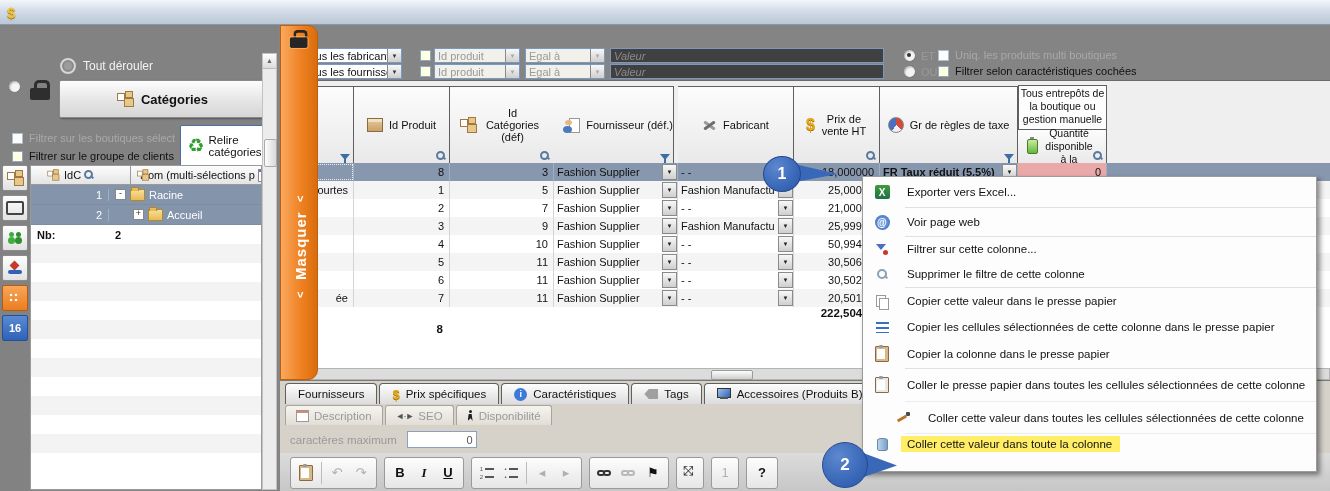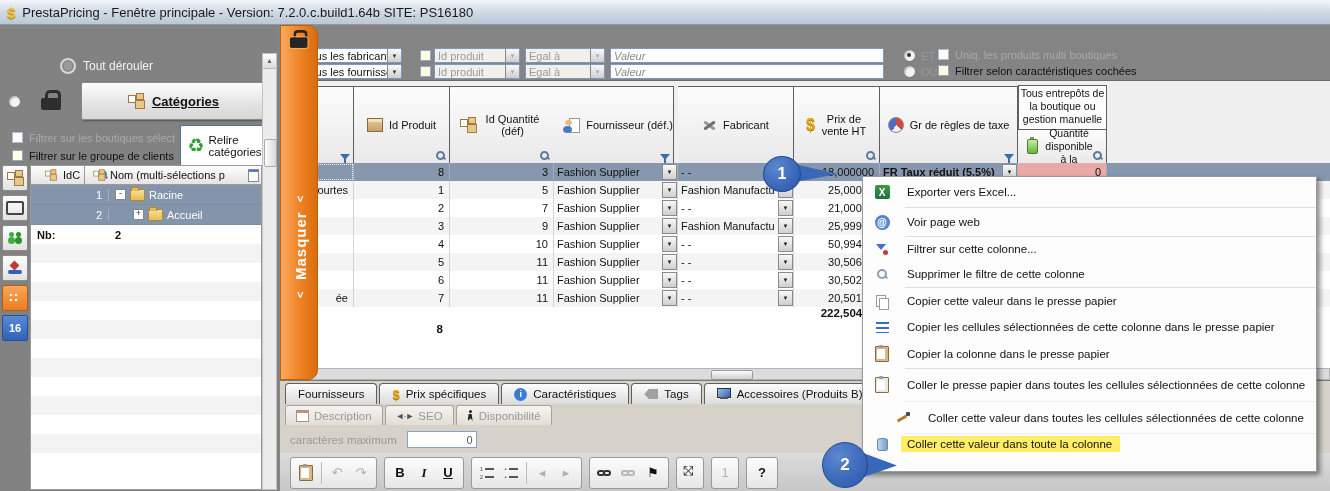--- a/index.html
+++ b/index.html
@@ -10,32 +10,32 @@
   
   .titlebar{left:0;top:0;width:1330px;height:25px;
     background:linear-gradient(#f3f7fb,#d3dce8 45%,#bac7d6);border-bottom:1px solid #8b97a8;
     display:flex;align-items:center;gap:7px;padding-left:7px;box-sizing:border-box;
     font-size:13px;color:#1a1a1a;}
   .app-dollar{color:#f5c335;font-weight:bold;font-size:15px;text-shadow:0 1px 1px #8a6a00;}
   
   .sidebar{left:0;top:25px;width:278px;height:466px;background:#828282;}
   .expand-all{left:60px;top:33px;display:flex;align-items:center;gap:7px;color:#f2f2f2;font-size:12px;}
   .ring{width:12px;height:12px;border-radius:50%;background:#9c9c9c;border:2px solid #d6d6d6;box-shadow:inset 0 0 0 2px #8a8a8a;}
-  .cat-box{left:8px;top:55px;width:258px;height:42px;display:flex;align-items:center;gap:17px;text-decoration:underline;}
+  .cat-box{left:8px;top:55px;width:258px;height:42px;display:flex;align-items:flex-start;gap:6px;}
   .radio{width:11px;height:11px;border-radius:50%;background:#f4f4f4;border:1px solid #777;box-shadow:inset 1px 1px 2px #aaa;}
   .lock{position:relative;width:26px;height:22px;}
   .lock::before{content:"";position:absolute;left:7px;top:0;width:10px;height:9px;border:3px solid #2e2e2e;border-bottom:none;border-radius:5px 5px 0 0;}
   .lock::after{content:"";position:absolute;left:3px;top:8px;width:20px;height:12px;background:#2e2e2e;border-radius:2px;}
   .btn-cats{flex:1;height:36px;background:linear-gradient(#fdfdfd,#e3e3e3 60%,#d6d6d6);
     border:1px solid #8a8a8a;border-radius:2px;display:flex;align-items:center;justify-content:center;gap:8px;
     font-weight:bold;font-size:13px;box-shadow:1px 1px 2px rgba(0,0,0,.35);}
   .ic-sitemap{position:relative;width:16px;height:16px;display:inline-block;}
   .ic-sitemap::before{content:"";position:absolute;left:0;top:2px;width:6px;height:6px;background:#fff;border:1px solid #a07840;}
   .ic-sitemap::after{content:"";position:absolute;left:8px;top:0;width:6px;height:5px;background:#e8c88a;border:1px solid #a07840;box-shadow:0 8px 0 #e8c88a,0 8px 0 1px #a07840;}
-  .chk-row{display:flex;align-items:flex-start;gap:6px;}
+  .chk-row{display:flex;align-items:flex-end;gap:6px;}
   .chk{width:11px;height:11px;background:#ffffe1;border:1px solid #90a6c2;box-sizing:border-box;}
   .chk.off{background:#fdfdfd;border-color:#aebdd0;}
   .gray-text{color:#a9a9a9;}
   .side-chk1{left:12px;top:107px;}
   .side-chk2{left:12px;top:125px;}
   .btn-reload{left:180px;top:100px;width:86px;height:40px;background:#fff;border:1px solid #4a6ea8;border-radius:2px;
     display:flex;align-items:center;gap:4px;justify-content:center;font-size:11.5px;}
   .recycle{color:#2f9e2f;font-size:19px;line-height:16px;}
   
   .mini-tb{left:2px;top:140px;width:28px;}
@@ -52,21 +52,21 @@
   .mini-btn.orange{background:linear-gradient(#f8a659,#ec7d1f);border-color:#b55c10;}
   .ic-dots{width:12px;height:10px;background:
      radial-gradient(circle 1.5px at 2px 2px,#fff 1.4px,transparent 1.6px),
      radial-gradient(circle 1.5px at 7px 2px,#fff 1.4px,transparent 1.6px),
      radial-gradient(circle 1.5px at 2px 7px,#fff 1.4px,transparent 1.6px),
      radial-gradient(circle 1.5px at 7px 7px,#fff 1.4px,transparent 1.6px);}
   .mini-btn.blue{background:linear-gradient(#5a8ad2,#2f62b8);border-color:#24509a;color:#fff;font-weight:bold;}
   
   .tree{left:30px;top:140px;width:232px;height:325px;background:#fff;border:1px solid #9a9a9a;box-sizing:border-box;}
   .tree-head{display:flex;height:18px;background:linear-gradient(#fdfdfd,#e4e4e4);border-bottom:1px solid #9a9a9a;font-size:11px;}
-  .th-id{width:54px;border-right:1px solid #9a9a9a;display:flex;align-items:center;gap:18px;padding-left:14px;box-sizing:border-box;}
+  .th-id{width:100px;border-right:1px solid #9a9a9a;display:flex;align-items:center;gap:3px;padding-left:14px;box-sizing:border-box;}
   .th-name{flex:1;display:flex;align-items:center;gap:3px;padding-left:6px;box-sizing:border-box;overflow:hidden;white-space:nowrap;}
   .mag{position:relative;width:10px;height:10px;display:inline-block;flex:none;}
   .mag::before{content:"";position:absolute;left:0;top:0;width:5px;height:5px;border:2px solid #5a7aa0;border-radius:50%;}
   .mag::after{content:"";position:absolute;left:6px;top:6px;width:4px;height:2px;background:#5a7aa0;transform:rotate(45deg);}
   .sheet-ic{width:9px;height:11px;background:#fff;border:1px solid #888;box-shadow:inset 0 2px 0 #5a7ad0;flex:none;margin-left:auto;margin-right:2px;}
   .tree-row{display:flex;height:19px;align-items:center;background:#8494ab;color:#fff;border-bottom:1px solid #7c8ca2;}
   .tr-id{width:78px;text-align:right;padding-right:6px;box-sizing:border-box;border-right:1px solid #9fb0c4;}
   .tr-name{flex:1;display:flex;align-items:center;gap:4px;padding-left:6px;}
   .indent{width:14px;}
   .expander{width:9px;height:9px;background:#fff;border:1px solid #888;color:#333;font-size:9px;line-height:7px;text-align:center;flex:none;}
@@ -92,21 +92,21 @@
     letter-spacing:1px;height:200px;display:flex;align-items:center;justify-content:center;gap:10px;}
   .band-chev{font-size:11px;font-weight:bold;}
   
   .dd{height:15px;background:#fff;border:1px solid #7a99c0;box-sizing:border-box;display:flex;align-items:center;font-size:11px;}
   .dd .txt{flex:1;padding-left:3px;overflow:hidden;white-space:nowrap;}
   .ddbtn{width:13px;height:100%;background:linear-gradient(#f8f8f8,#cfcfcf);border-left:1px solid #8a8a8a;flex:none;
     display:flex;align-items:center;justify-content:center;}
   .ddbtn::after{content:"▼";font-size:6px;color:#333;}
   .dd.disabled{background:#f2f0ea;color:#9a9a9a;}
   .dd.disabled .ddbtn::after{color:#aaa;}
-  .vinput{height:15px;background:#ffffff;border:1px solid #7a99c0;box-sizing:border-box;
+  .vinput{height:15px;background:#404040;border:1px solid #7a99c0;box-sizing:border-box;
     font-style:italic;color:#8a8a8a;font-size:11px;padding:0 3px;font-family:"Liberation Sans",sans-serif;}
   .radio-row{display:flex;align-items:center;gap:5px;color:#9a9a9a;font-size:11px;}
   .radio.sel{position:relative;}
   .radio.sel::after{content:"";position:absolute;left:3px;top:3px;width:4px;height:4px;border-radius:50%;background:#333;}
   
   .grid-headzone{left:310px;top:80px;width:1020px;height:83px;background:#efefef;border-top:1px solid #6a6a6a;}
   .hcell{position:absolute;top:5px;height:78px;background:linear-gradient(#fcfcfc,#e9e9e9);
     border:1px solid #5f5f5f;border-left:none;box-sizing:border-box;
     display:flex;align-items:center;justify-content:center;gap:6px;text-align:center;font-size:11px;}
   .hcell.first{border-left:1px solid #5f5f5f;}
@@ -226,21 +226,20 @@
     border:1px solid #24488f;color:#fff;font-weight:bold;display:flex;align-items:center;justify-content:center;}
   .c-tail{position:absolute;background:#3a68b8;}
 </style>
 </head>
 <body>
 
 <div id="window">
 
   <div class="abs titlebar">
     <span class="app-dollar">$</span>
-    <span>PrestaPricing - Fenêtre principale  -   Version:  7.2.0.c.build1.64b     SITE: PS16180</span>
   </div>
 
   <div class="abs sidebar">
     <div class="abs expand-all">
       <span class="ring"></span>
       <span>Tout dérouler</span>
     </div>
     <div class="abs cat-box">
       <span class="radio"></span>
       <span class="lock"></span>
@@ -388,21 +387,21 @@
     <div class="hcell first" style="left:0;width:44px;">
       <span class="funnel"></span>
     </div>
     <div class="hcell" style="left:44px;width:96px;">
       <span class="ic-box"></span>
       <span>Id Produit</span>
       <span class="mag hmag"></span>
     </div>
     <div class="hcell" style="left:140px;width:104px;">
       <span class="ic-sitemap"></span>
-      <span style="width:62px;">Id Quantité (déf)</span>
+      <span style="width:62px;">Id Catégories (déf)</span>
       <span class="mag hmag"></span>
     </div>
     <div class="hcell" style="left:240px;width:124px;justify-content:flex-end;">
       <span class="ic-person"></span>
       <span>Fournisseur (déf.)</span>
       <span class="funnel"></span>
     </div>
     <div class="hcell" style="left:368px;width:116px;">
       <span class="ic-tools"></span>
       <span>Fabricant</span>

